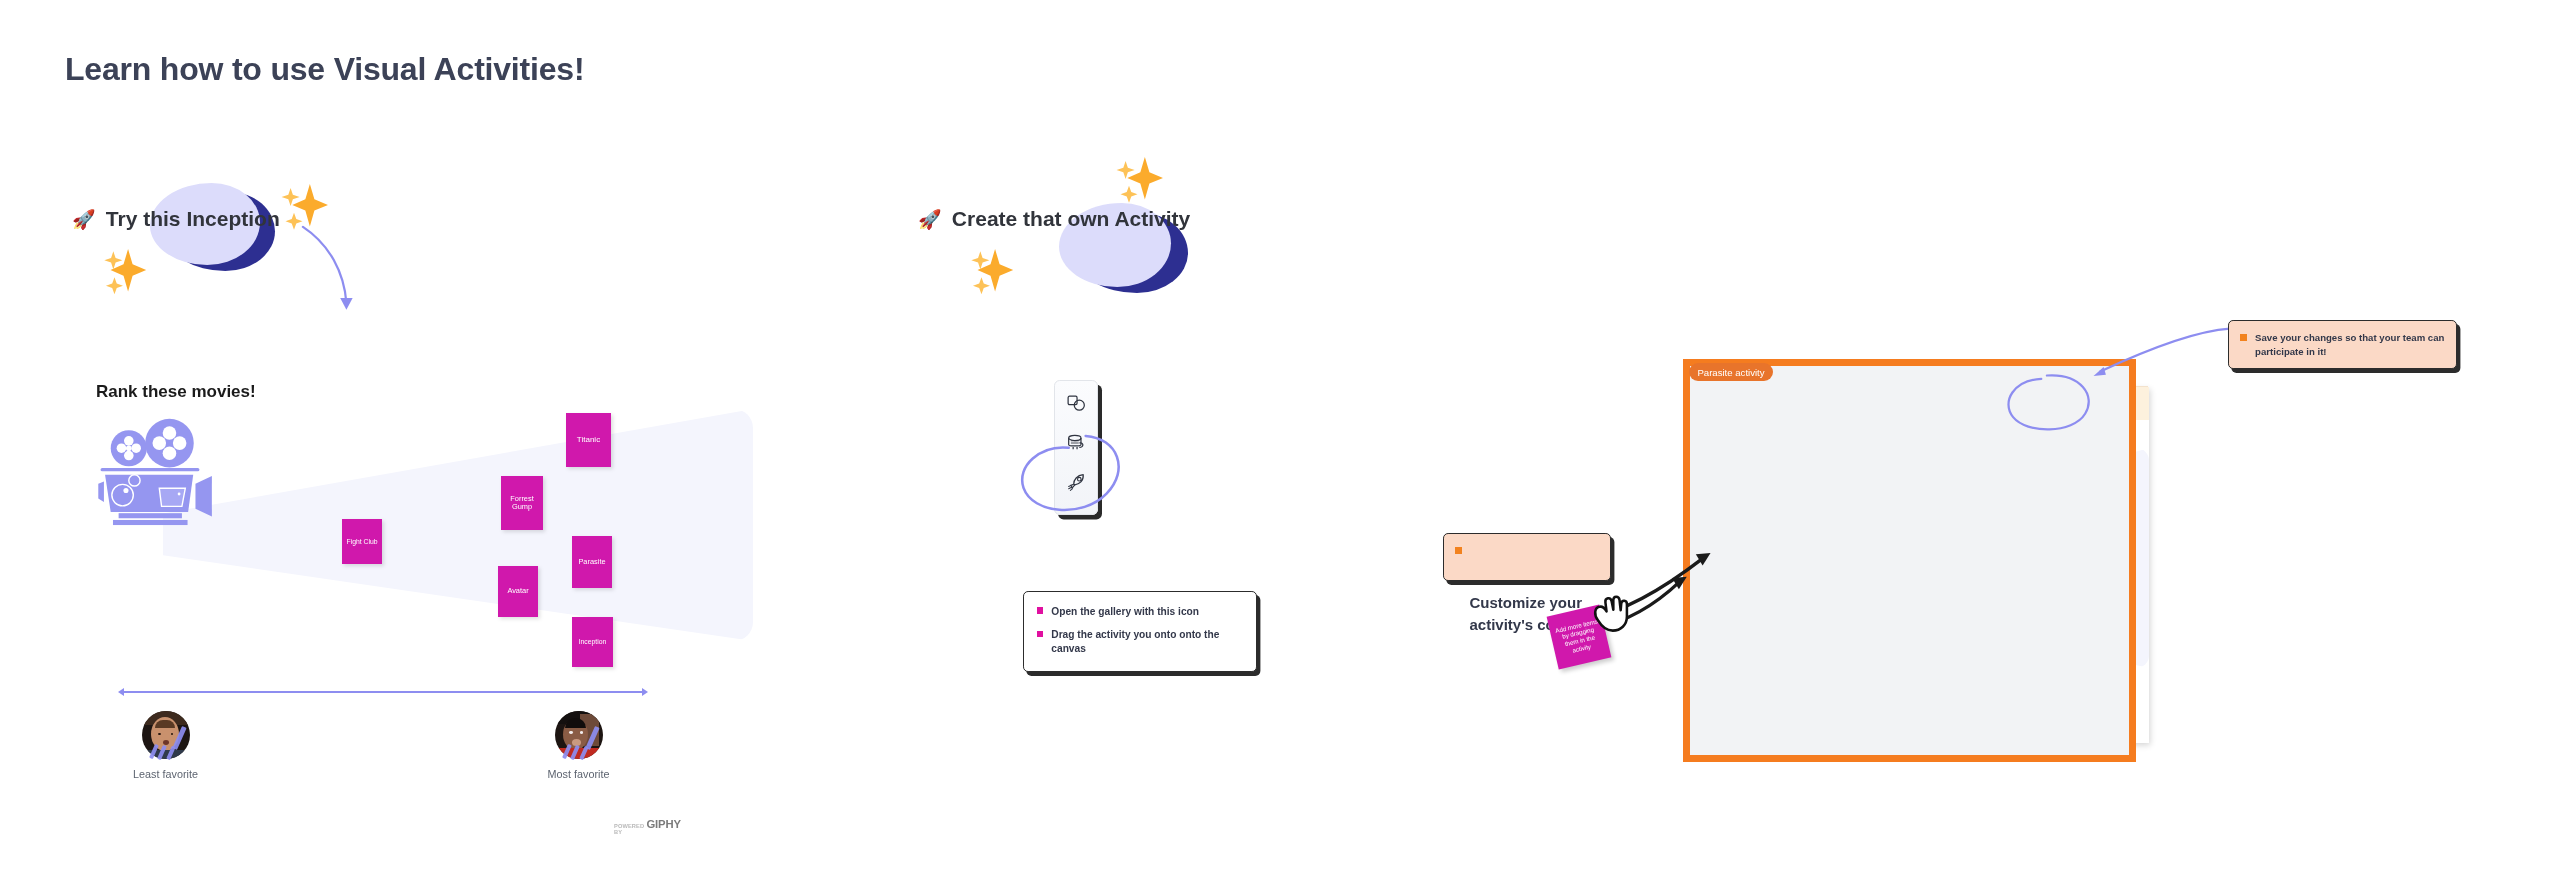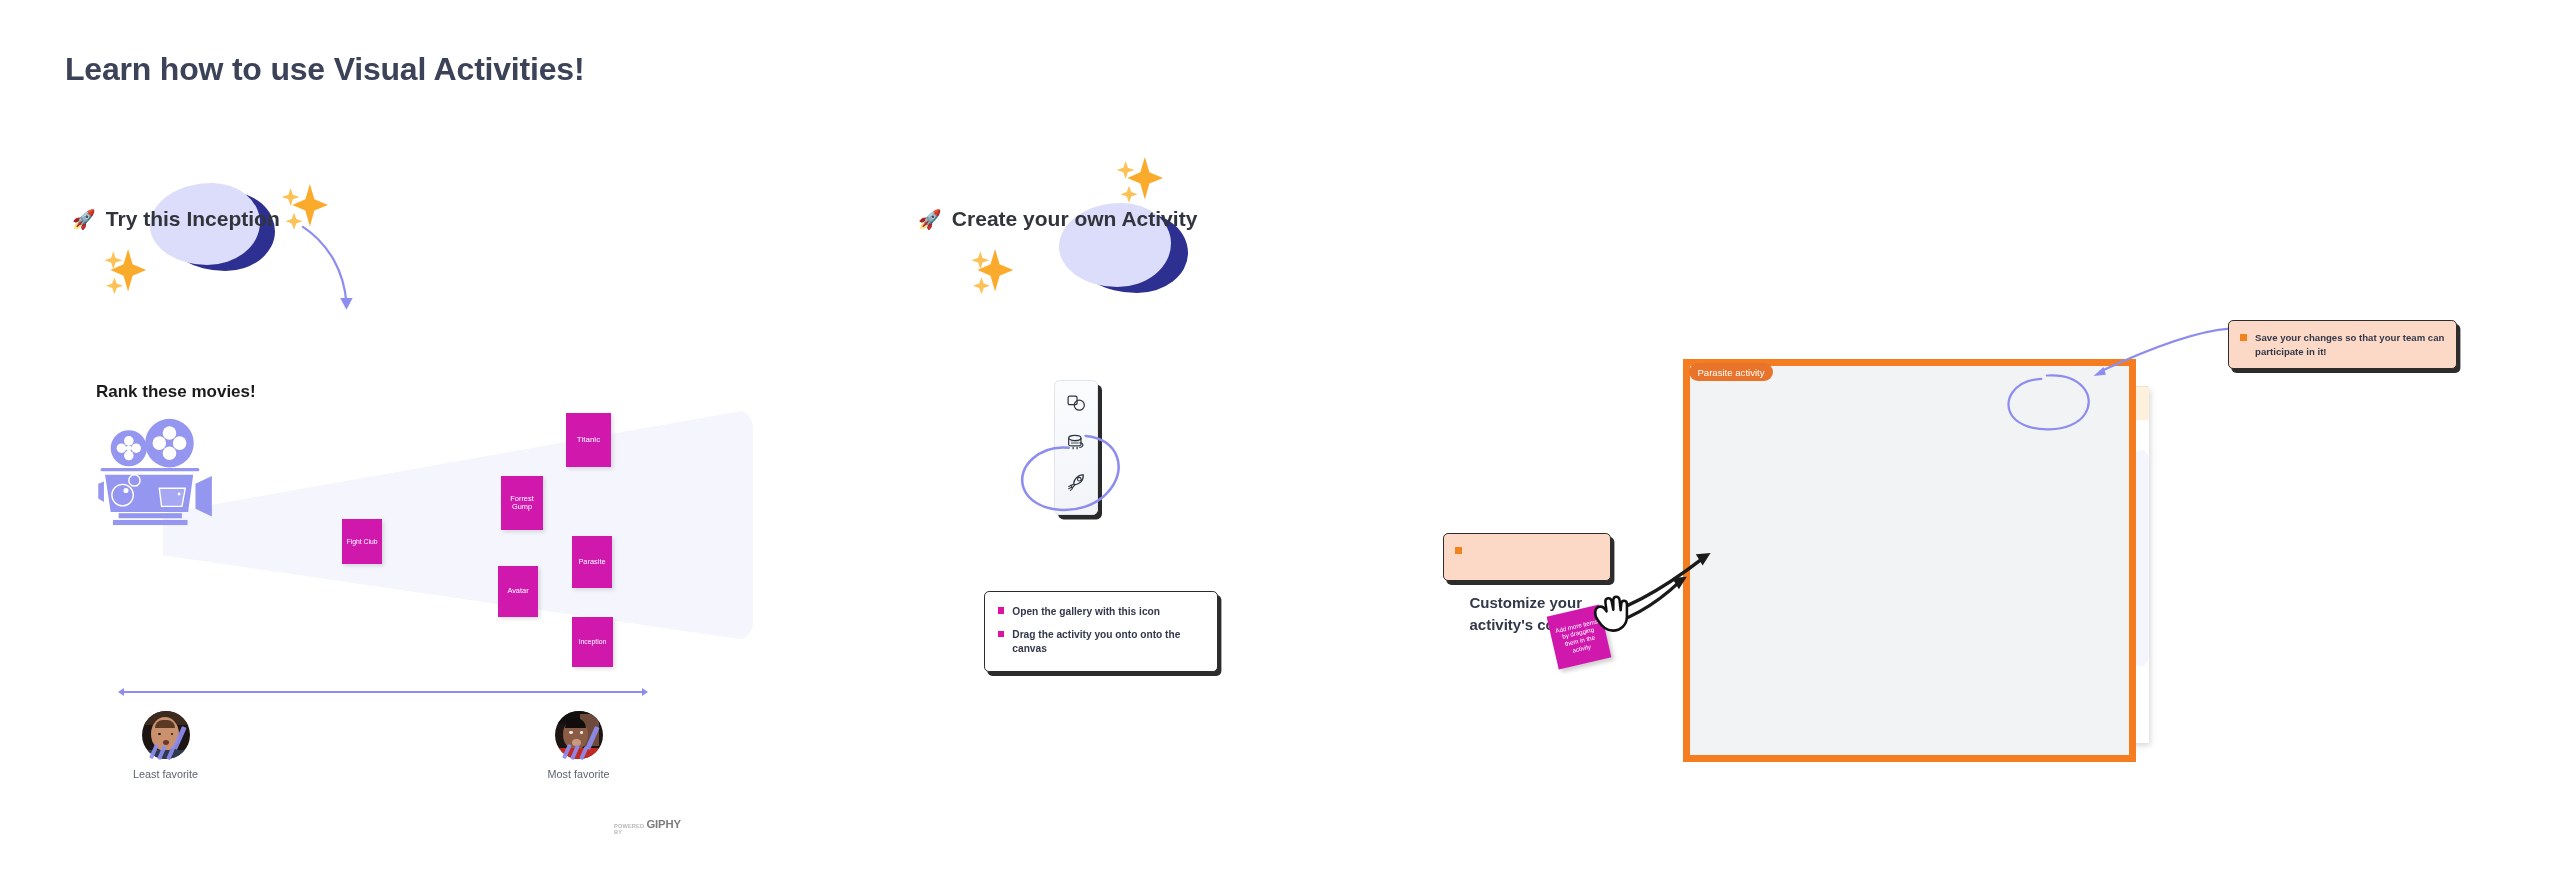--- a/index.html
+++ b/index.html
@@ -197,21 +197,21 @@
     <path d="M30 56 L34 67 L45 71 L34 75 L30 86 L26 75 L15 71 L26 67 Z" fill="#fdc257"></path>
   </svg>
   <svg class="ink spark" style="left:969px; top:241px;" width="51" height="54" viewBox="0 0 90 95">
     <path d="M46 14 L54 41 L78 51 L54 61 L46 89 L38 61 L15 51 L38 41 Z" fill="#fbab2c"></path>
     <path d="M20 18 L24 30 L36 34 L24 38 L20 50 L16 38 L4 34 L16 30 Z" fill="#fdc257"></path>
     <path d="M22 64 L26 75 L37 79 L26 83 L22 94 L18 83 L7 79 L18 75 Z" fill="#fdc257"></path>
   </svg>
 
   <div class="sec-head" style="left:918px; top:207px;">
     <span class="rocket">🚀</span>
-    <span class="sec-label">Create your own Activity</span>
+    <span class="sec-label">Create that own Activity</span>
   </div>
 
   <div class="canvas" style="left:96px; top:371px; width:572px; height:470px;">
 
     <div class="canvas-title" style="position:absolute; left:0px; top:11.3px; font-size:17px;">Rank these movies!</div>
 
     <div class="beam" style="left:67px; top:38px; width:590px; height:232px;
                 clip-path: polygon(0% 45%, 100% 0%, 100% 100%, 0% 63%);
                 border-radius:0 19px 19px 0;"></div>
 
@@ -320,21 +320,21 @@
         <path d="M12 20 L7 22 L9 27 L14 21" fill="none" stroke="#2f3440" stroke-width="2.1" stroke-linejoin="round"></path>
         <path d="M3 28 L9 25 M3 24 L7 22 M6 31 L10 28" stroke="#2f3440" stroke-width="1.8" stroke-linecap="round"></path>
       </svg>
     </div>
   </div>
 
   <svg class="ink" style="left:1019px; top:430px;" width="113" height="91" viewBox="0 0 200 160">
     <path d="M118 10 C 175 14, 196 70, 155 112 C 112 156, 24 148, 8 102 C -5 63, 38 26, 88 31" stroke="#8d8df0" stroke-width="4.5" fill="none" stroke-linecap="round"></path>
   </svg>
 
-  <div class="tip white" style="left:984px; top:591px; width:234px; height:81px; padding:12.5px 12.5px;">
+  <div class="tip white" style="left:1023px; top:591px; width:234px; height:81px; padding:12.5px 12.5px;">
     <div class="tip-row" style="margin-bottom:9px;">
       <span class="tip-bullet magenta" style="width:6.8px; height:6.8px; margin:2.8px 8px 0 0;"></span>
       <span class="tip-text" style="font-size:10.2px; line-height:1.4;">Open the gallery with this icon</span>
     </div>
     <div class="tip-row">
       <span class="tip-bullet magenta" style="width:6.8px; height:6.8px; margin:2.8px 8px 0 0;"></span>
       <span class="tip-text" style="font-size:10.2px; line-height:1.4;">Drag the activity you onto onto the canvas</span>
     </div>
   </div>
 

